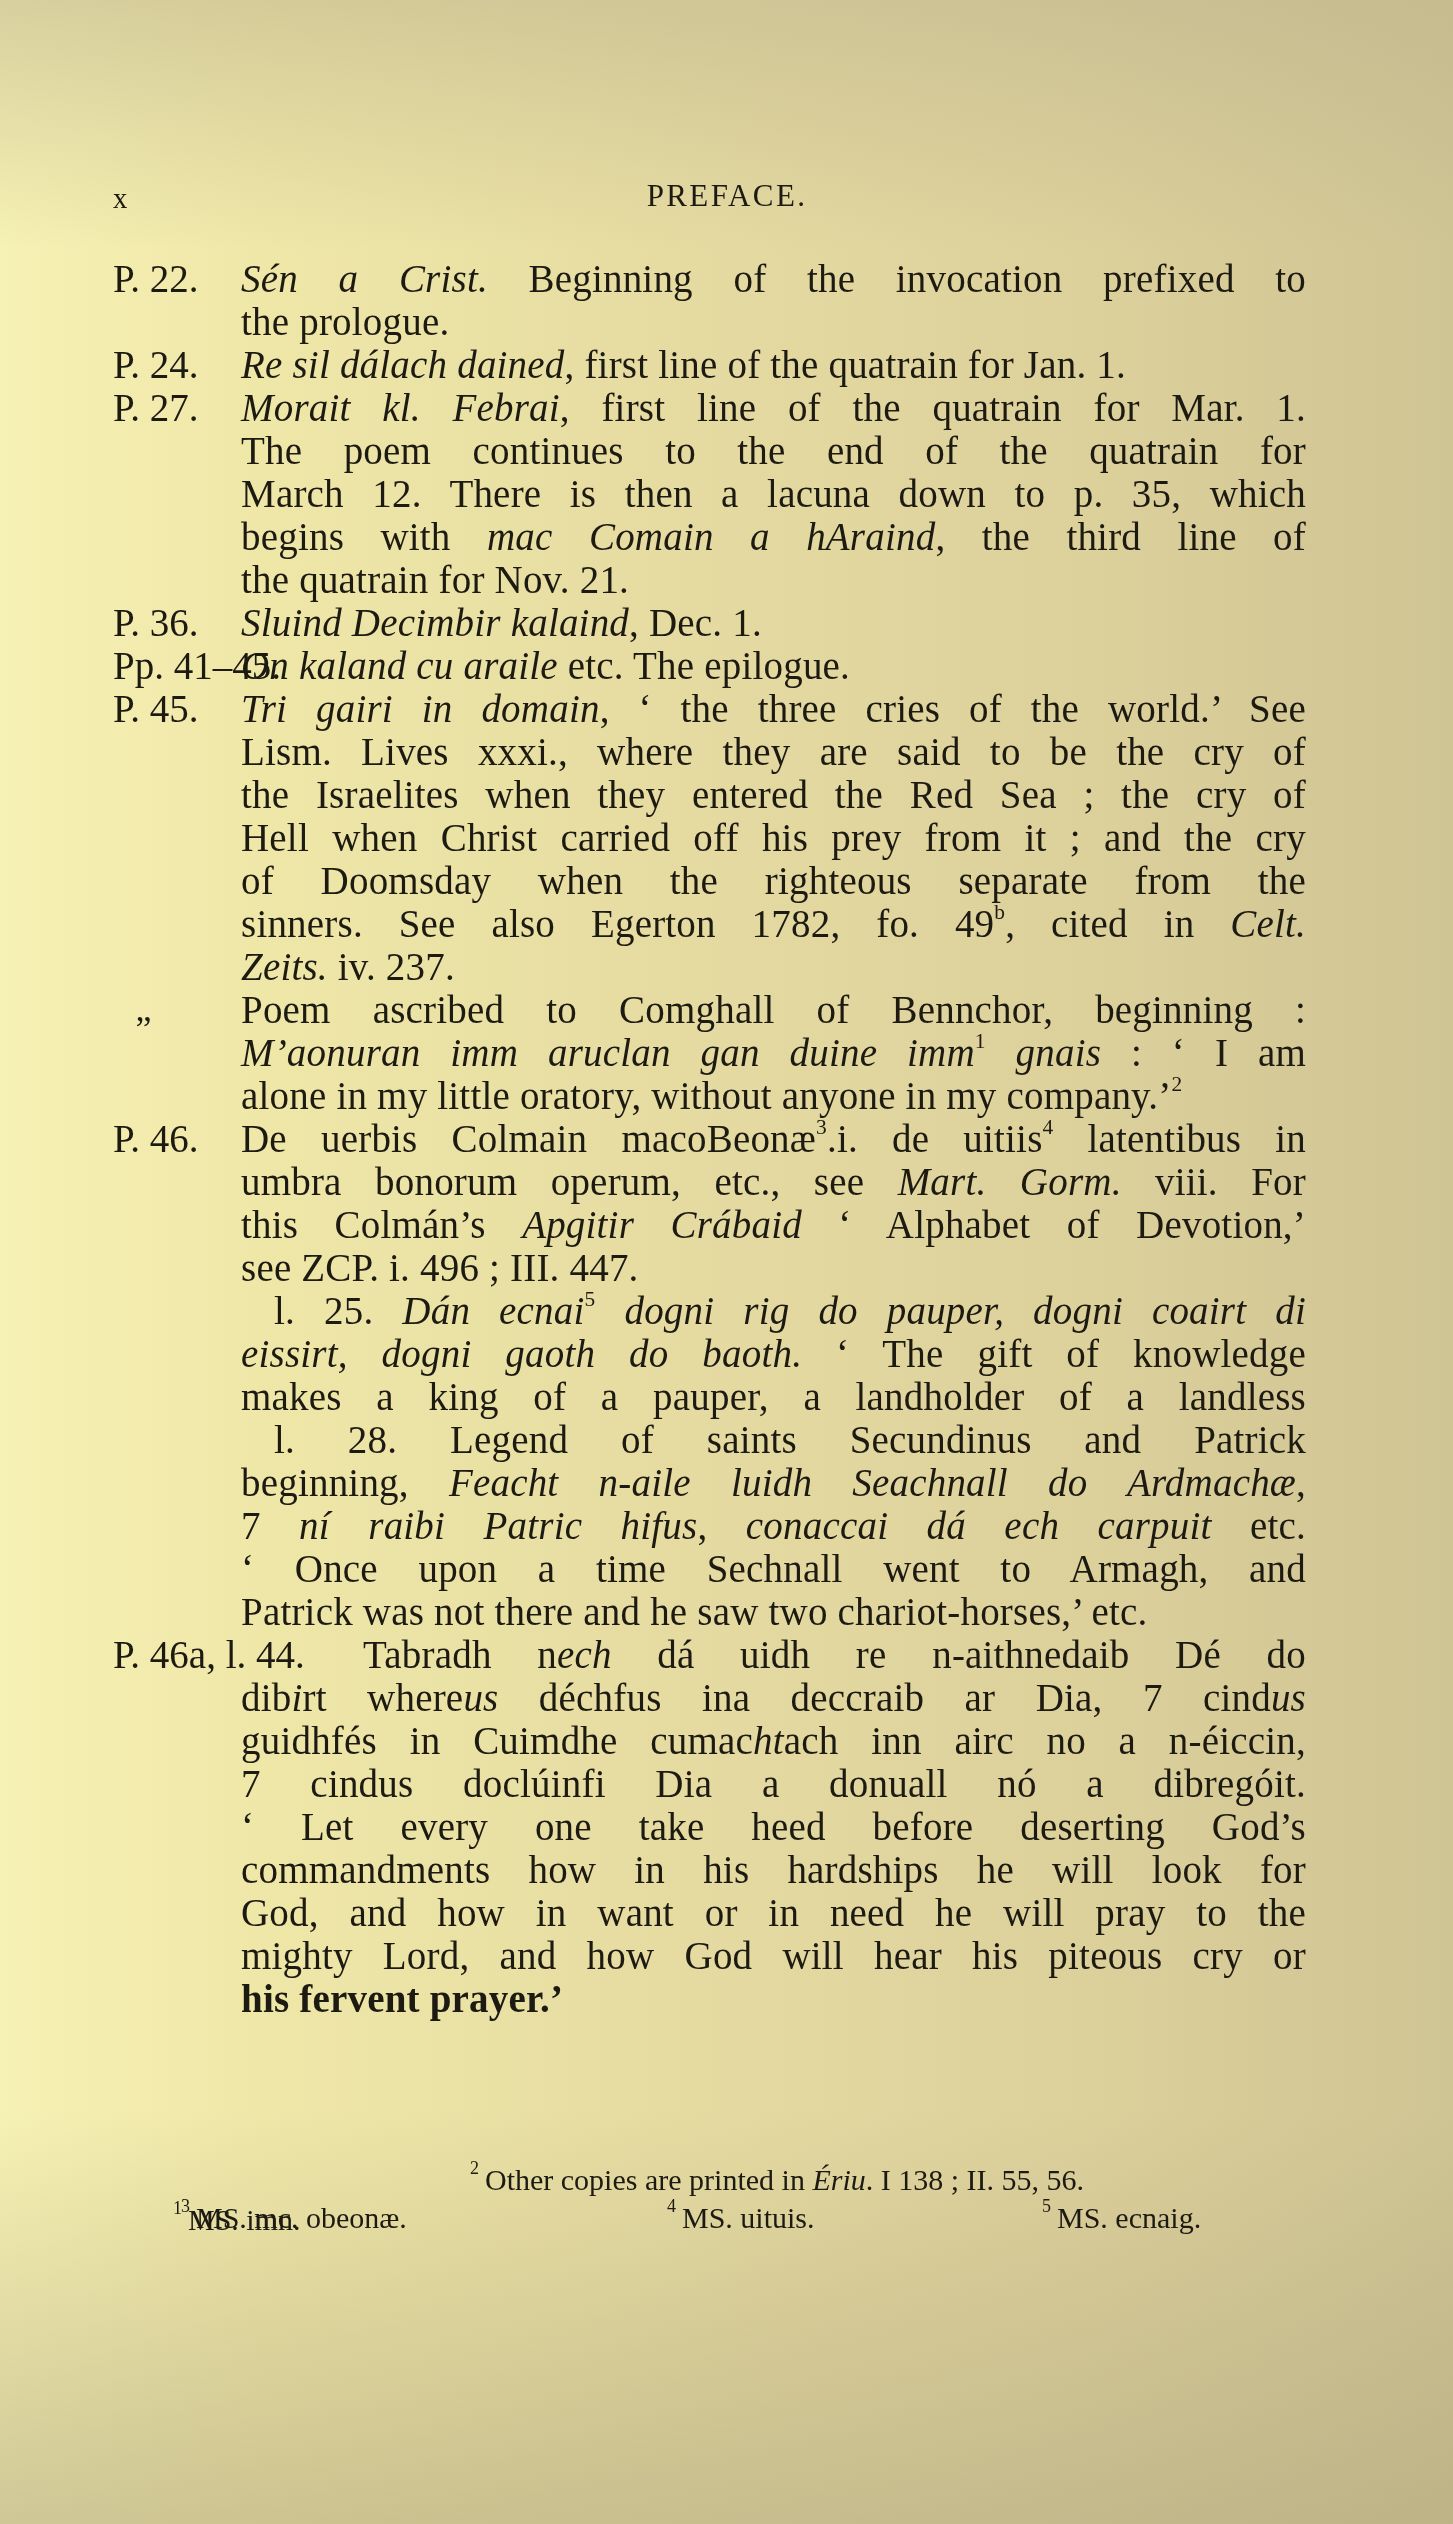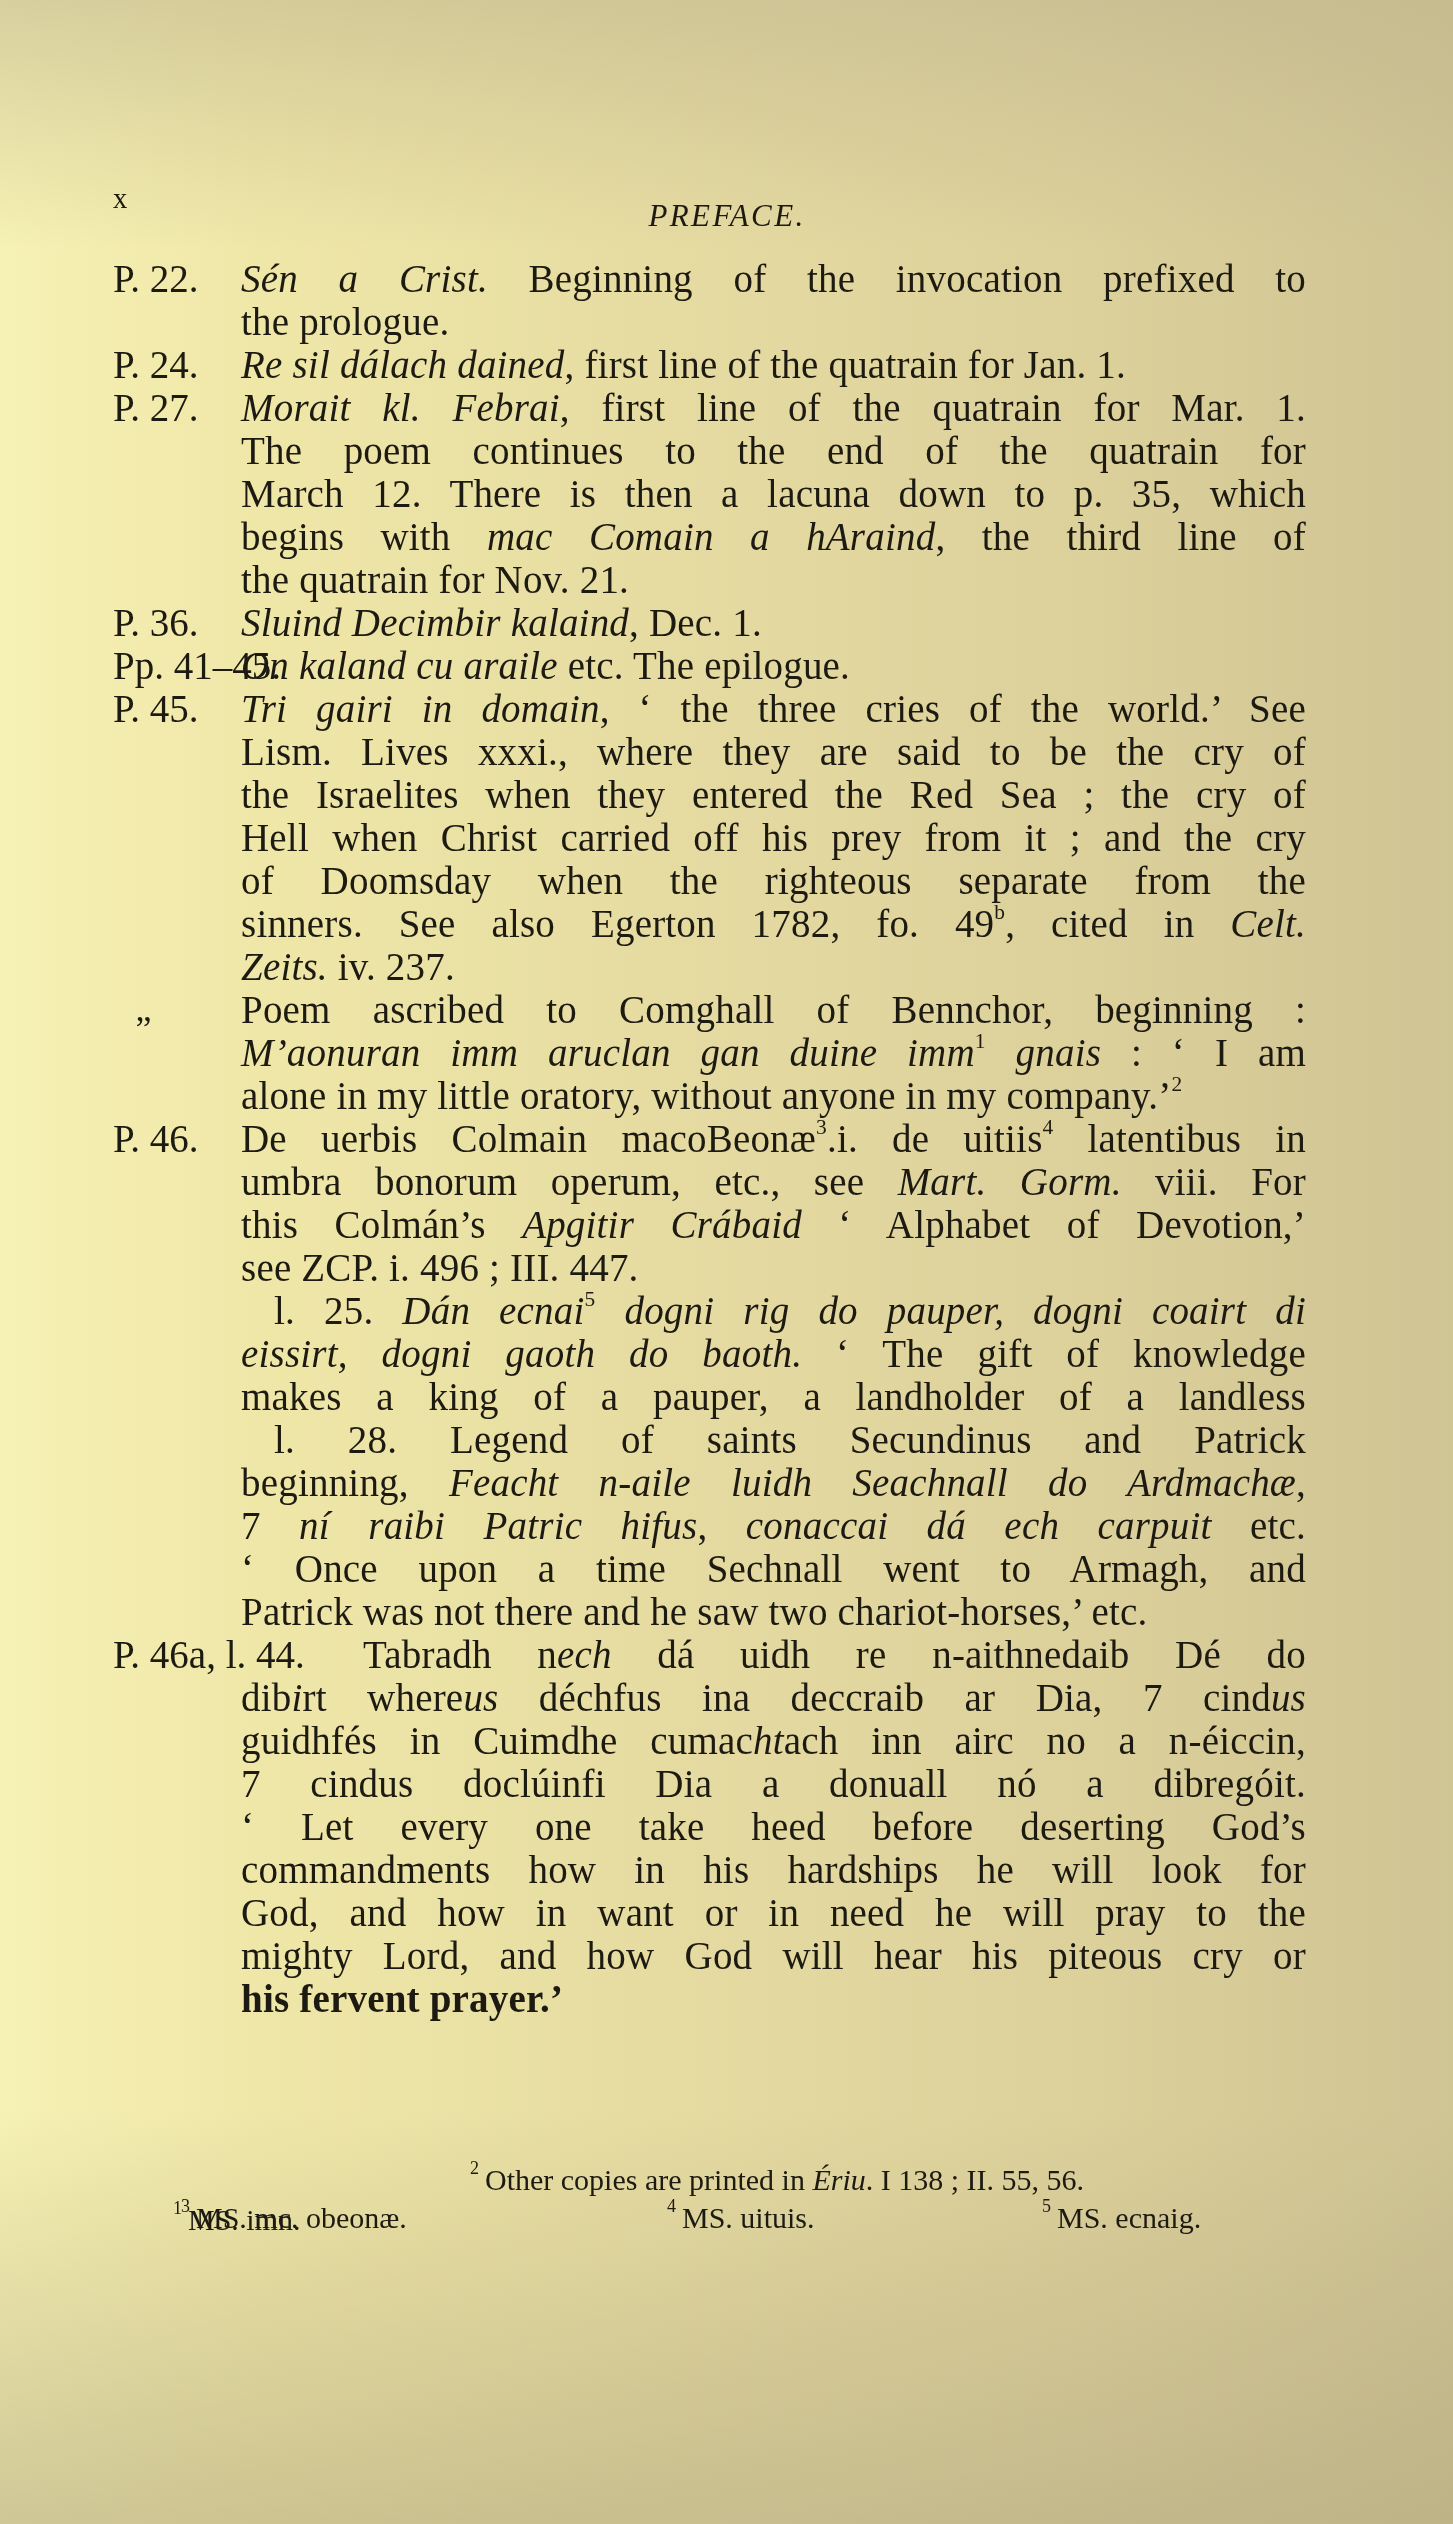--- a/index.html
+++ b/index.html
@@ -14,21 +14,21 @@
     position: absolute; left: 0; top: 0; width: 1454px; height: 250px;
     background: linear-gradient(180deg, rgba(190,180,140,0.55), rgba(190,180,140,0));
   }
   .shade-bottom {
     position: absolute; left: 0; bottom: 0; width: 1454px; height: 416px;
     background: linear-gradient(0deg, rgba(175,165,125,0.55), rgba(175,165,125,0));
   }
   .page { position: absolute; left: 0; top: 0; width: 1454px; height: 2525px; }
   .running-head { position: absolute; top: 178px; left: 0; width: 1454px; height: 48px; }
   .folio { position: absolute; left: 113px; top: 4.8px; font-size: 28.6px; letter-spacing: 0.6px; }
-  .head-title { position: absolute; left: 0; width: 1454px; text-align: center; top: 0; font-size: 31px; font-style: italic; letter-spacing: 2.4px; margin-top: 20px; }
+  .head-title { position: absolute; left: 0; width: 1454px; text-align: center; top: 0; font-size: 31px; letter-spacing: 2.4px; }
 
   .entries { position: absolute; left: 113px; top: 257px; width: 1193px; }
   .entry { position: relative; }
   .line {
     font-size: 39px; line-height: 43px; height: 43px; white-space: nowrap;
     text-align: justify; text-align-last: justify; letter-spacing: 0.2px;
   }
   .line.last { text-align-last: left; }
   .label { position: absolute; left: 0; top: 0; font-size: 39px; line-height: 43px; white-space: nowrap; }
   .body { margin-left: 128px; }

